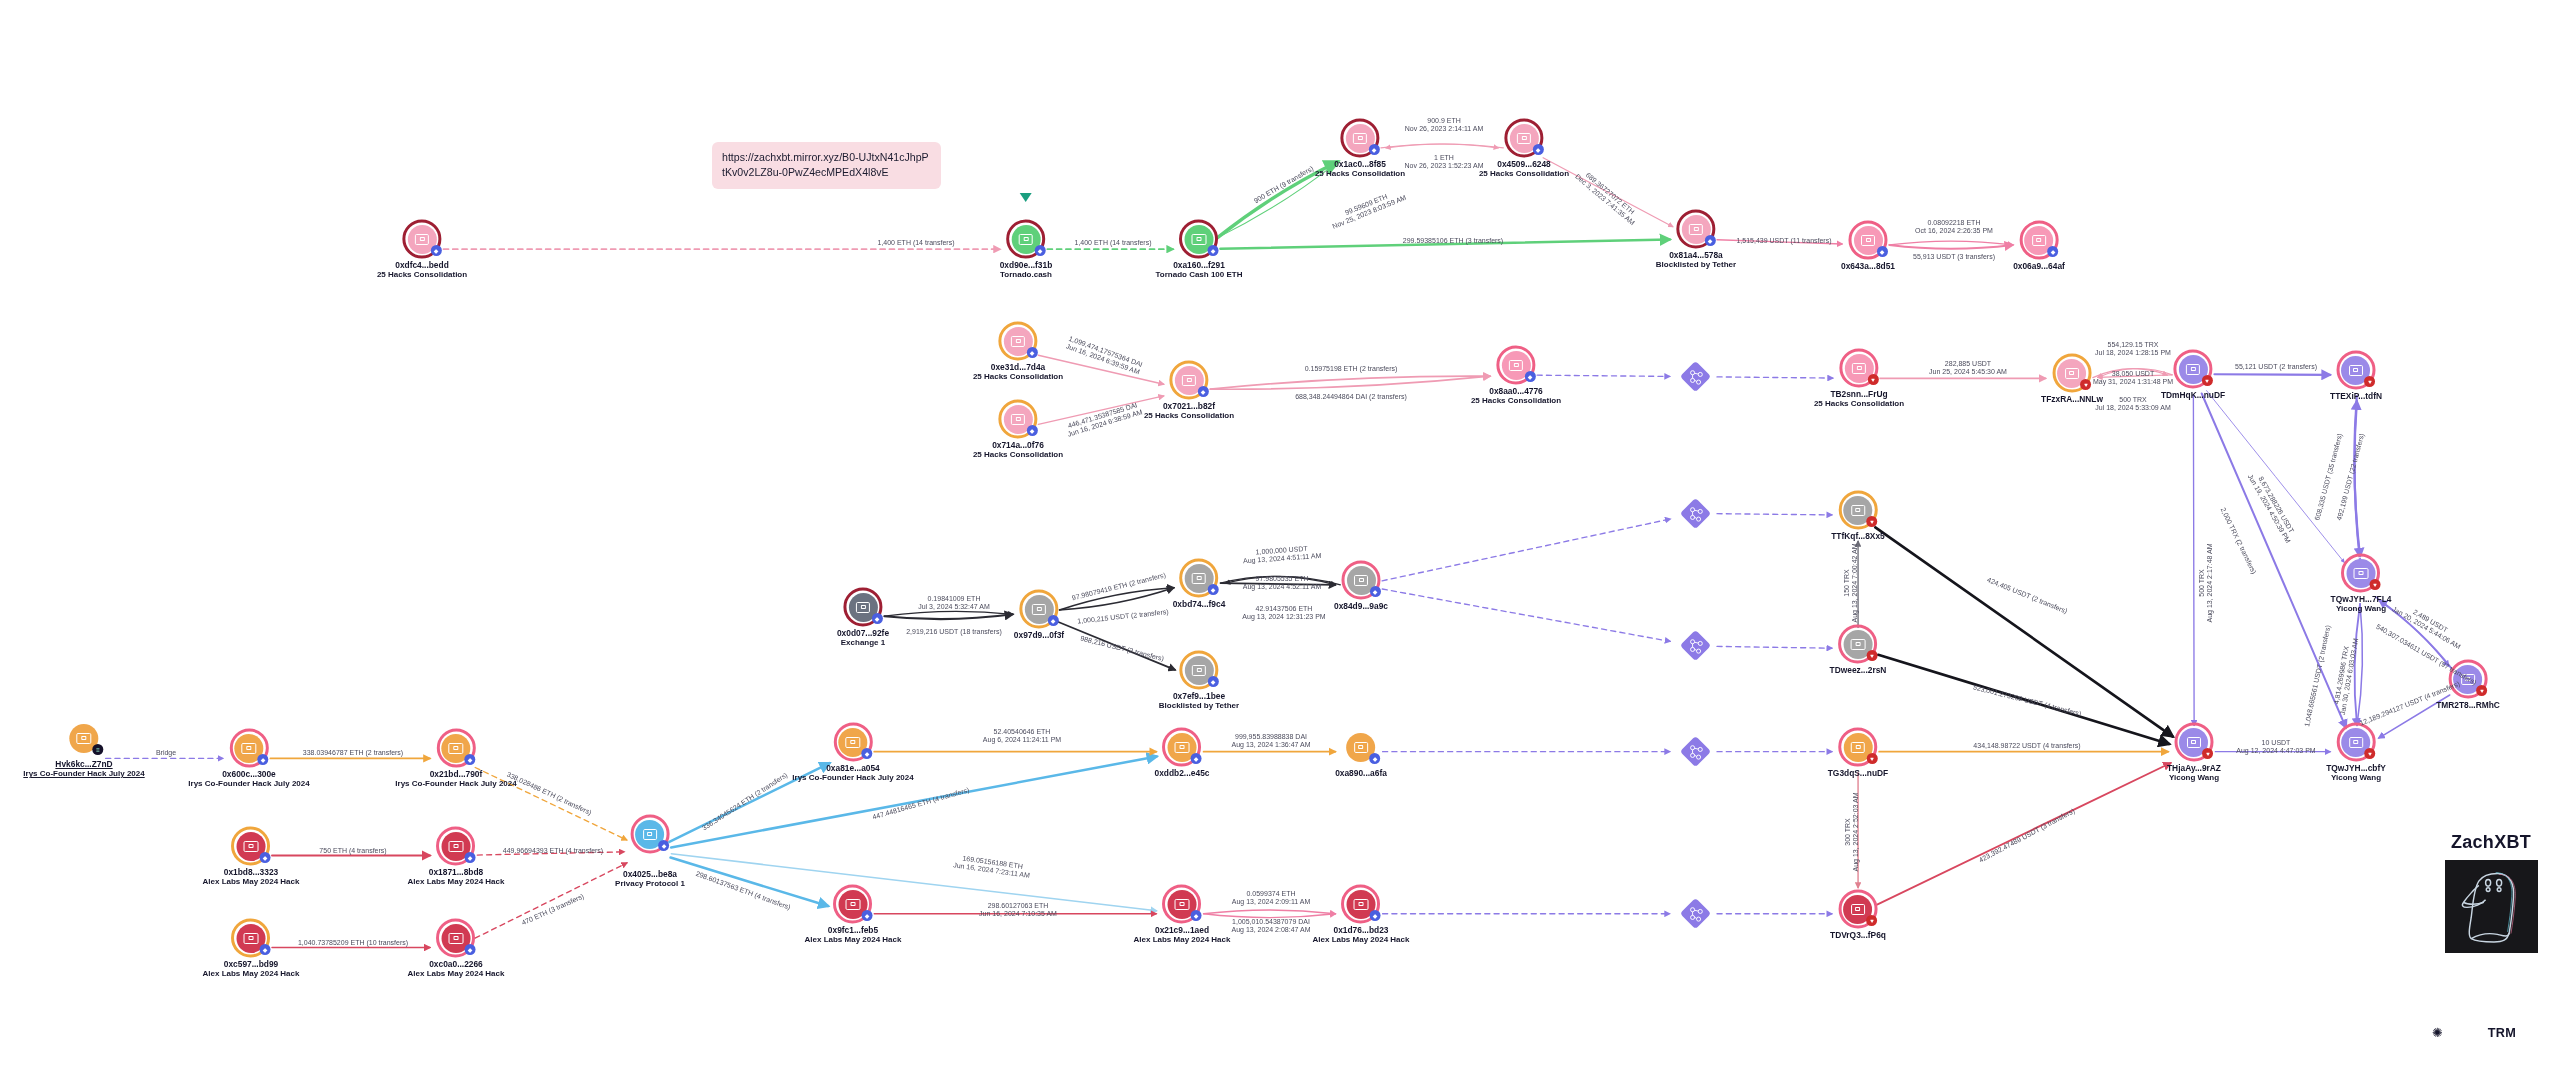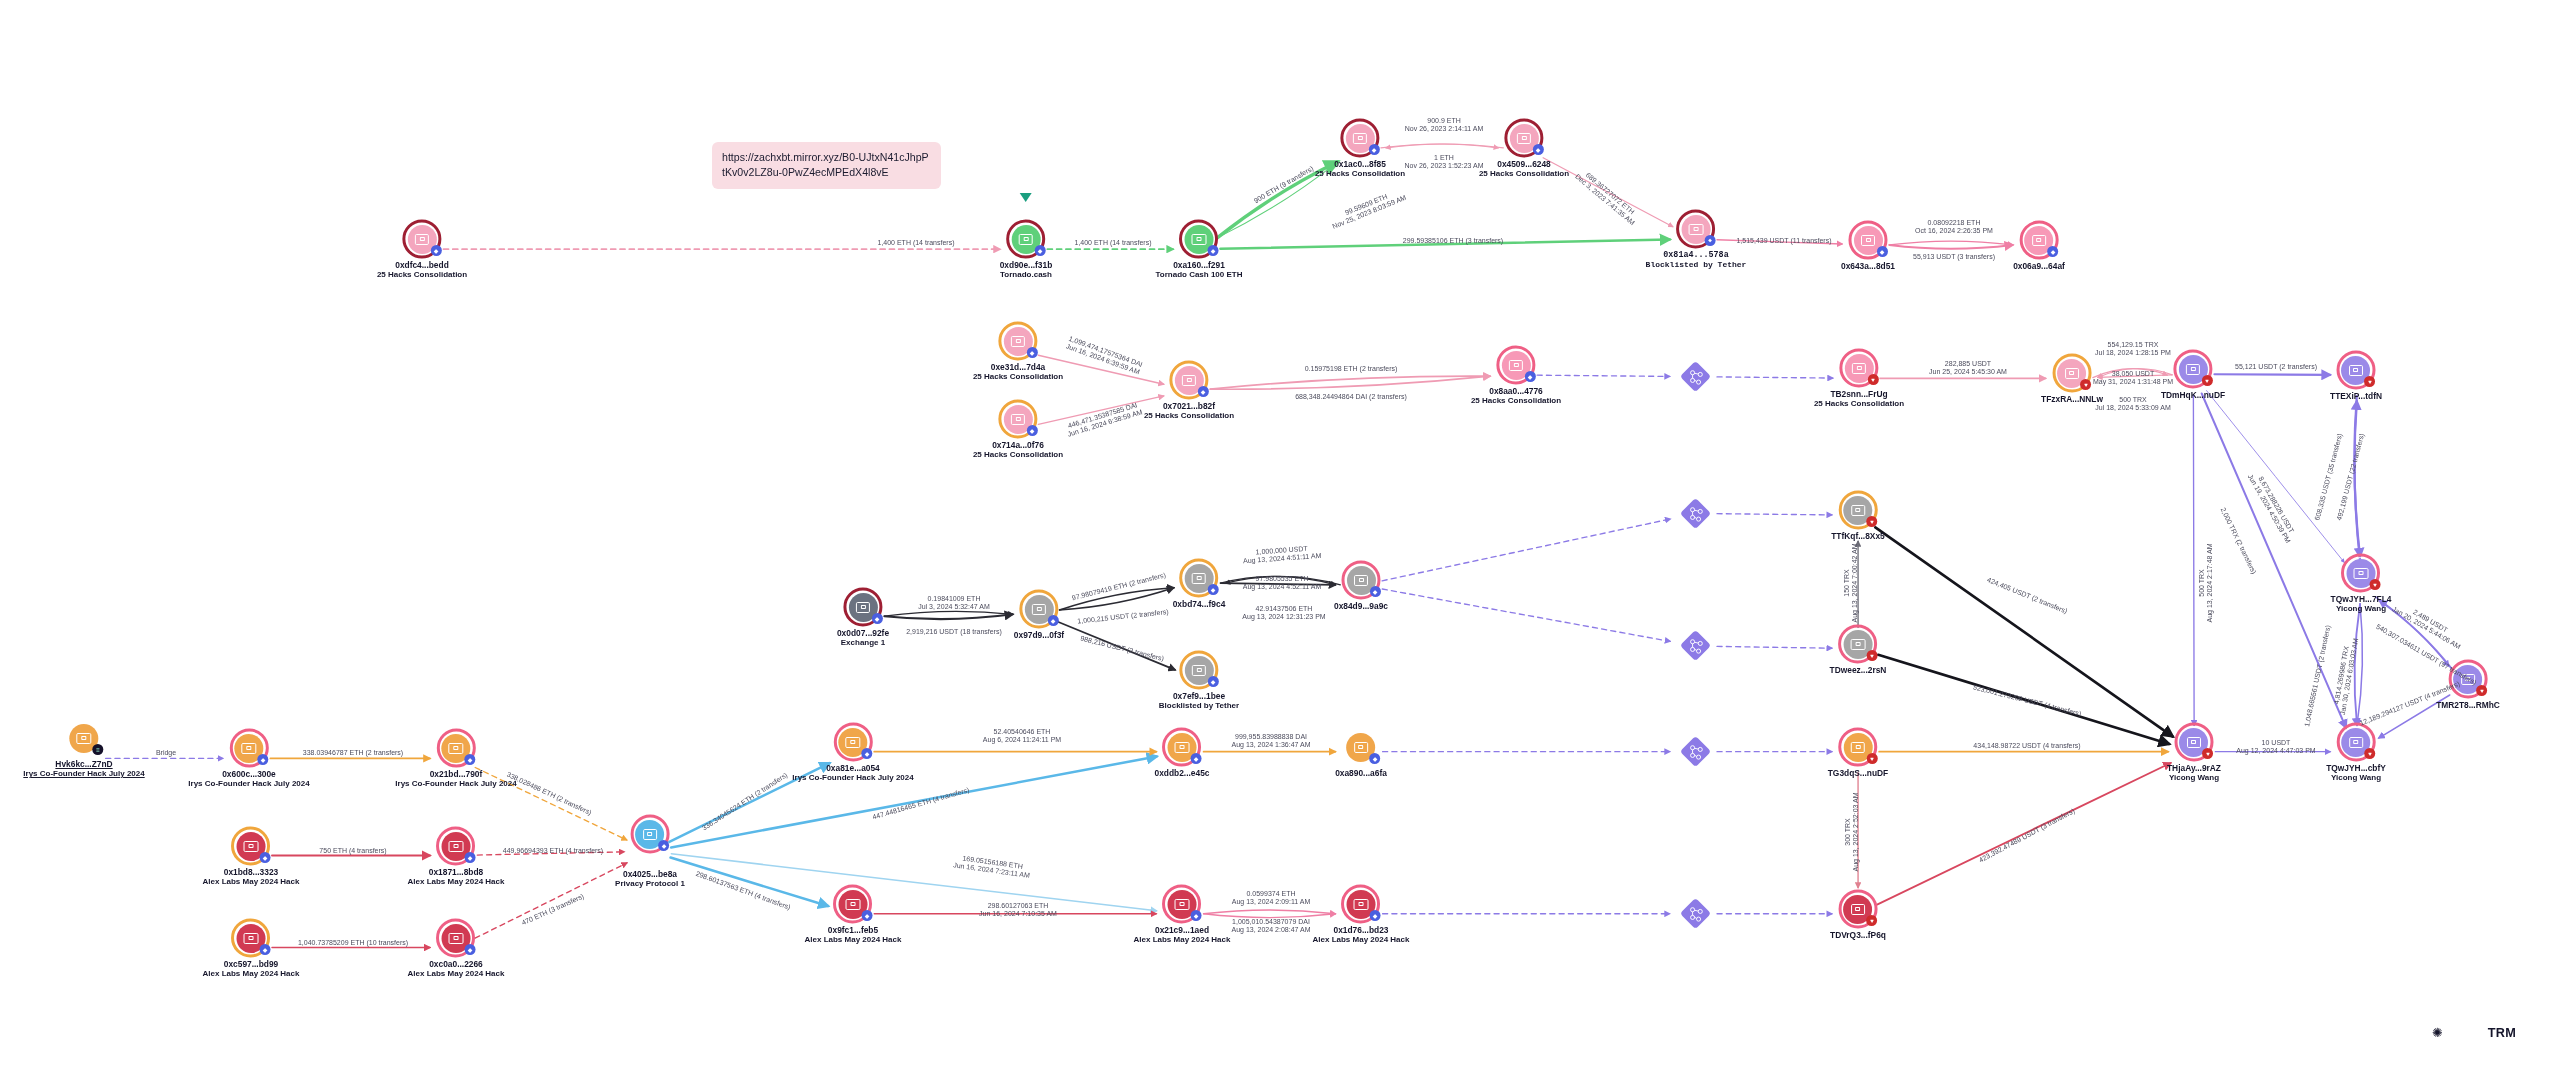--- a/index.html
+++ b/index.html
@@ -237,21 +237,21 @@
           <div class="disc" style="background:#f4a6be;">
             <div class="wicon"></div>
             <div class="badge eth"></div>
           </div>
         </div>
         <div class="labels">
           <div class="addr">0x4509...6248</div>
           <div class="sub">25 Hacks Consolidation</div>
         </div>
       </div>
-      <div class="node" style="left: 1696px; top: 239px; font-family: Liberation Mono, monospace;">
+      <div class="node" style="left: 1696px; top: 239px;">
         <div style="position:relative;width:42px;height:42px;display:flex;align-items:center;justify-content:center;">
           <div class="ring outer" style="border-color:#9e1f33;"></div>
           <div class="ring inner"></div>
           <div class="disc" style="background:#f4a6be;">
             <div class="wicon"></div>
             <div class="badge eth"></div>
           </div>
         </div>
         <div class="labels">
           <div class="addr">0x81a4...578a</div>
@@ -1037,20 +1037,44 @@
         <b>1,005,010.54387079 DAI</b>
         <b>Aug 13, 2024 2:08:47 AM</b>
       </div>
       <div class="elabel" style="left: 2027px; top: 836px; transform: translate(-50%, -50%) rotate(-28deg);">
         <b>423,392.47489 USDT (3 transfers)</b>
       </div>
     </div>
 
   <div id="urlnote">https://zachxbt.mirror.xyz/B0-UJtxN41cJhpPtKv0v2LZ8u-0PwZ4ecMPEdX4l8vE</div>
 
+  <div id="zachwrap">
+    <div id="zachtitle">ZachXBT</div>
+    <div id="zachimg">
+      <svg width="93" height="93" viewBox="0 0 110 110" aria-hidden="true">
+        <g fill="none" stroke="#c9d6e2" stroke-width="1.7" stroke-linejoin="round">
+          <path d="M62 16 C78 16 82 30 81 44 C80 60 78 74 76 86 C74 95 68 97 58 97
+                   C46 97 36 96 31 93 C27 90 29 80 31 68 C33 52 34 34 40 25 C45 18 53 16 62 16 Z"></path>
+          <path d="M40 30 C36 33 26 44 22 50 C19 54 21 56 26 56 C34 56 44 52 48 47"></path>
+          <path d="M22 50 C27 53 38 53 46 50"></path>
+          <path d="M31 93 C40 88 52 86 62 88 C70 90 75 92 76 86"></path>
+          <ellipse cx="51" cy="27" rx="3" ry="4"></ellipse>
+          <ellipse cx="64" cy="27" rx="3" ry="4"></ellipse>
+          <circle cx="51" cy="35" r="2.2"></circle>
+          <circle cx="64" cy="35" r="2.2"></circle>
+        </g>
+        <g fill="none" stroke="#e87a9b" stroke-width="1" opacity=".75">
+          <path d="M64 17 C80 17 84 31 83 45 C82 61 80 75 78 87"></path>
+        </g>
+        <g fill="none" stroke="#6ad2e8" stroke-width="1" opacity=".75">
+          <path d="M60 15 C76 15 80 29 79 43 C78 59 76 73 74 85"></path>
+        </g>
+      </svg>
+    </div>
+  </div>
 
   <div id="trmwrap">
     <span id="trmmark">✺</span>
     <span id="trmtext">TRM</span>
   </div>
 
 </div>
 
 
 </body></html>

